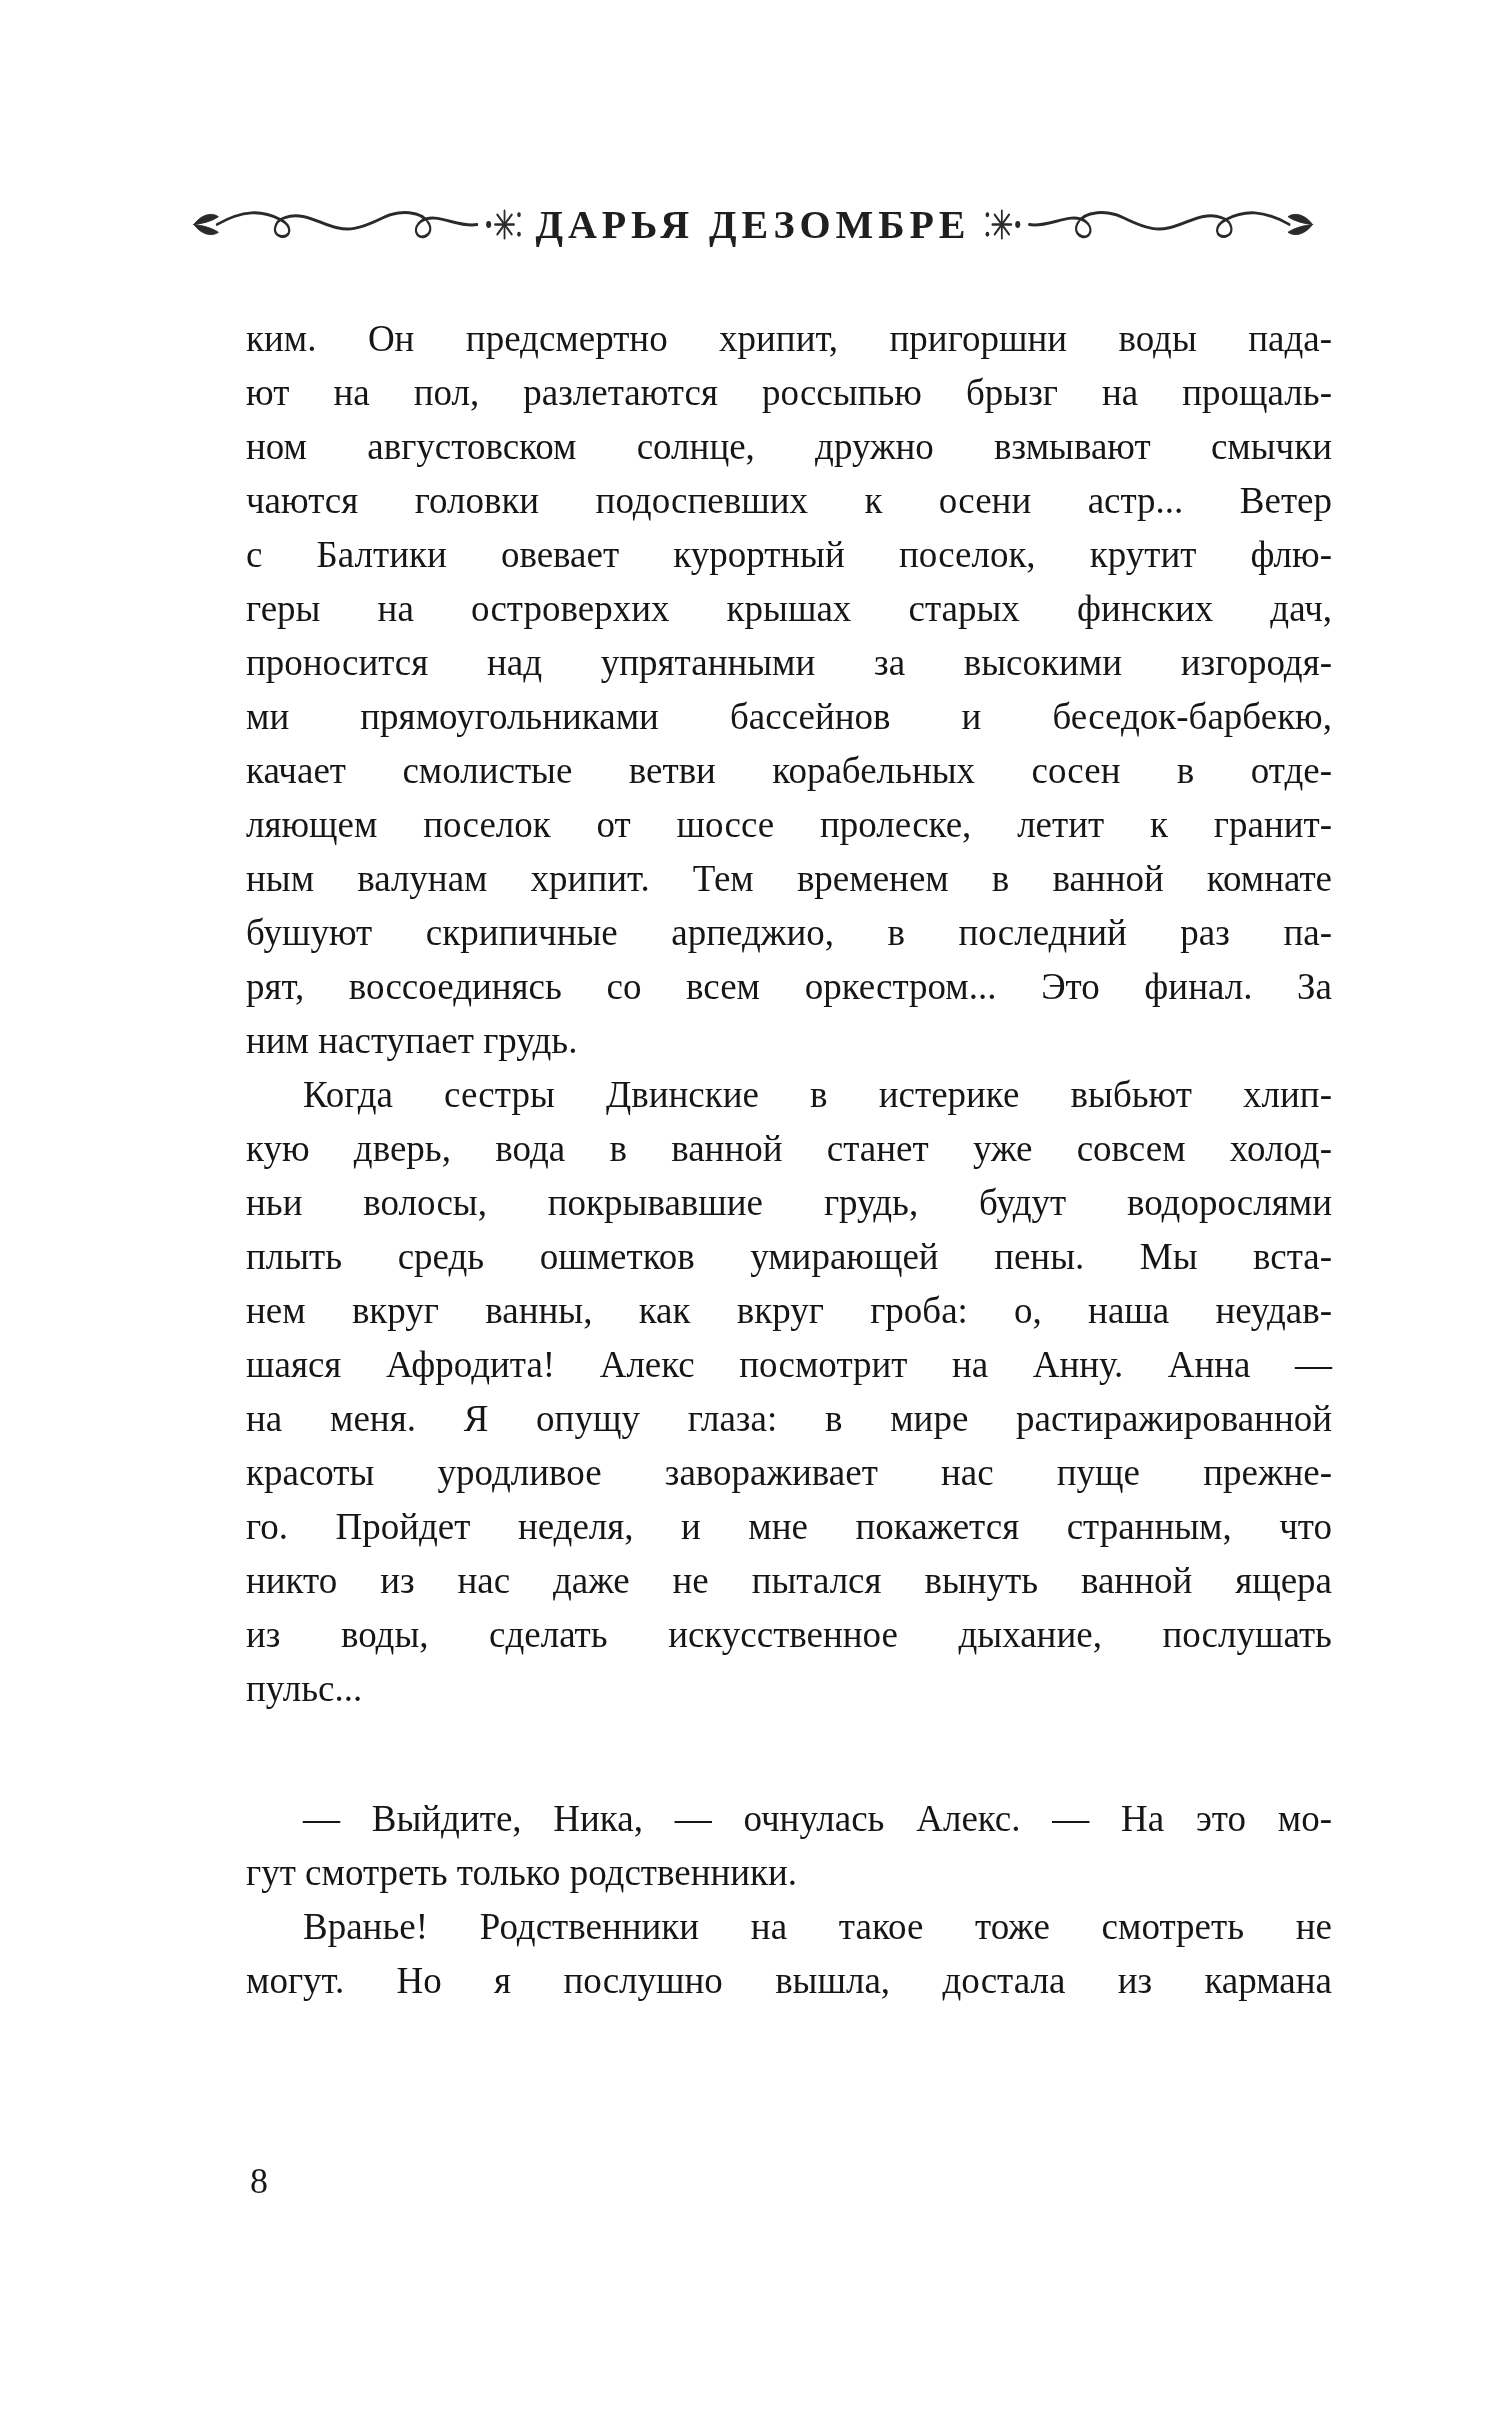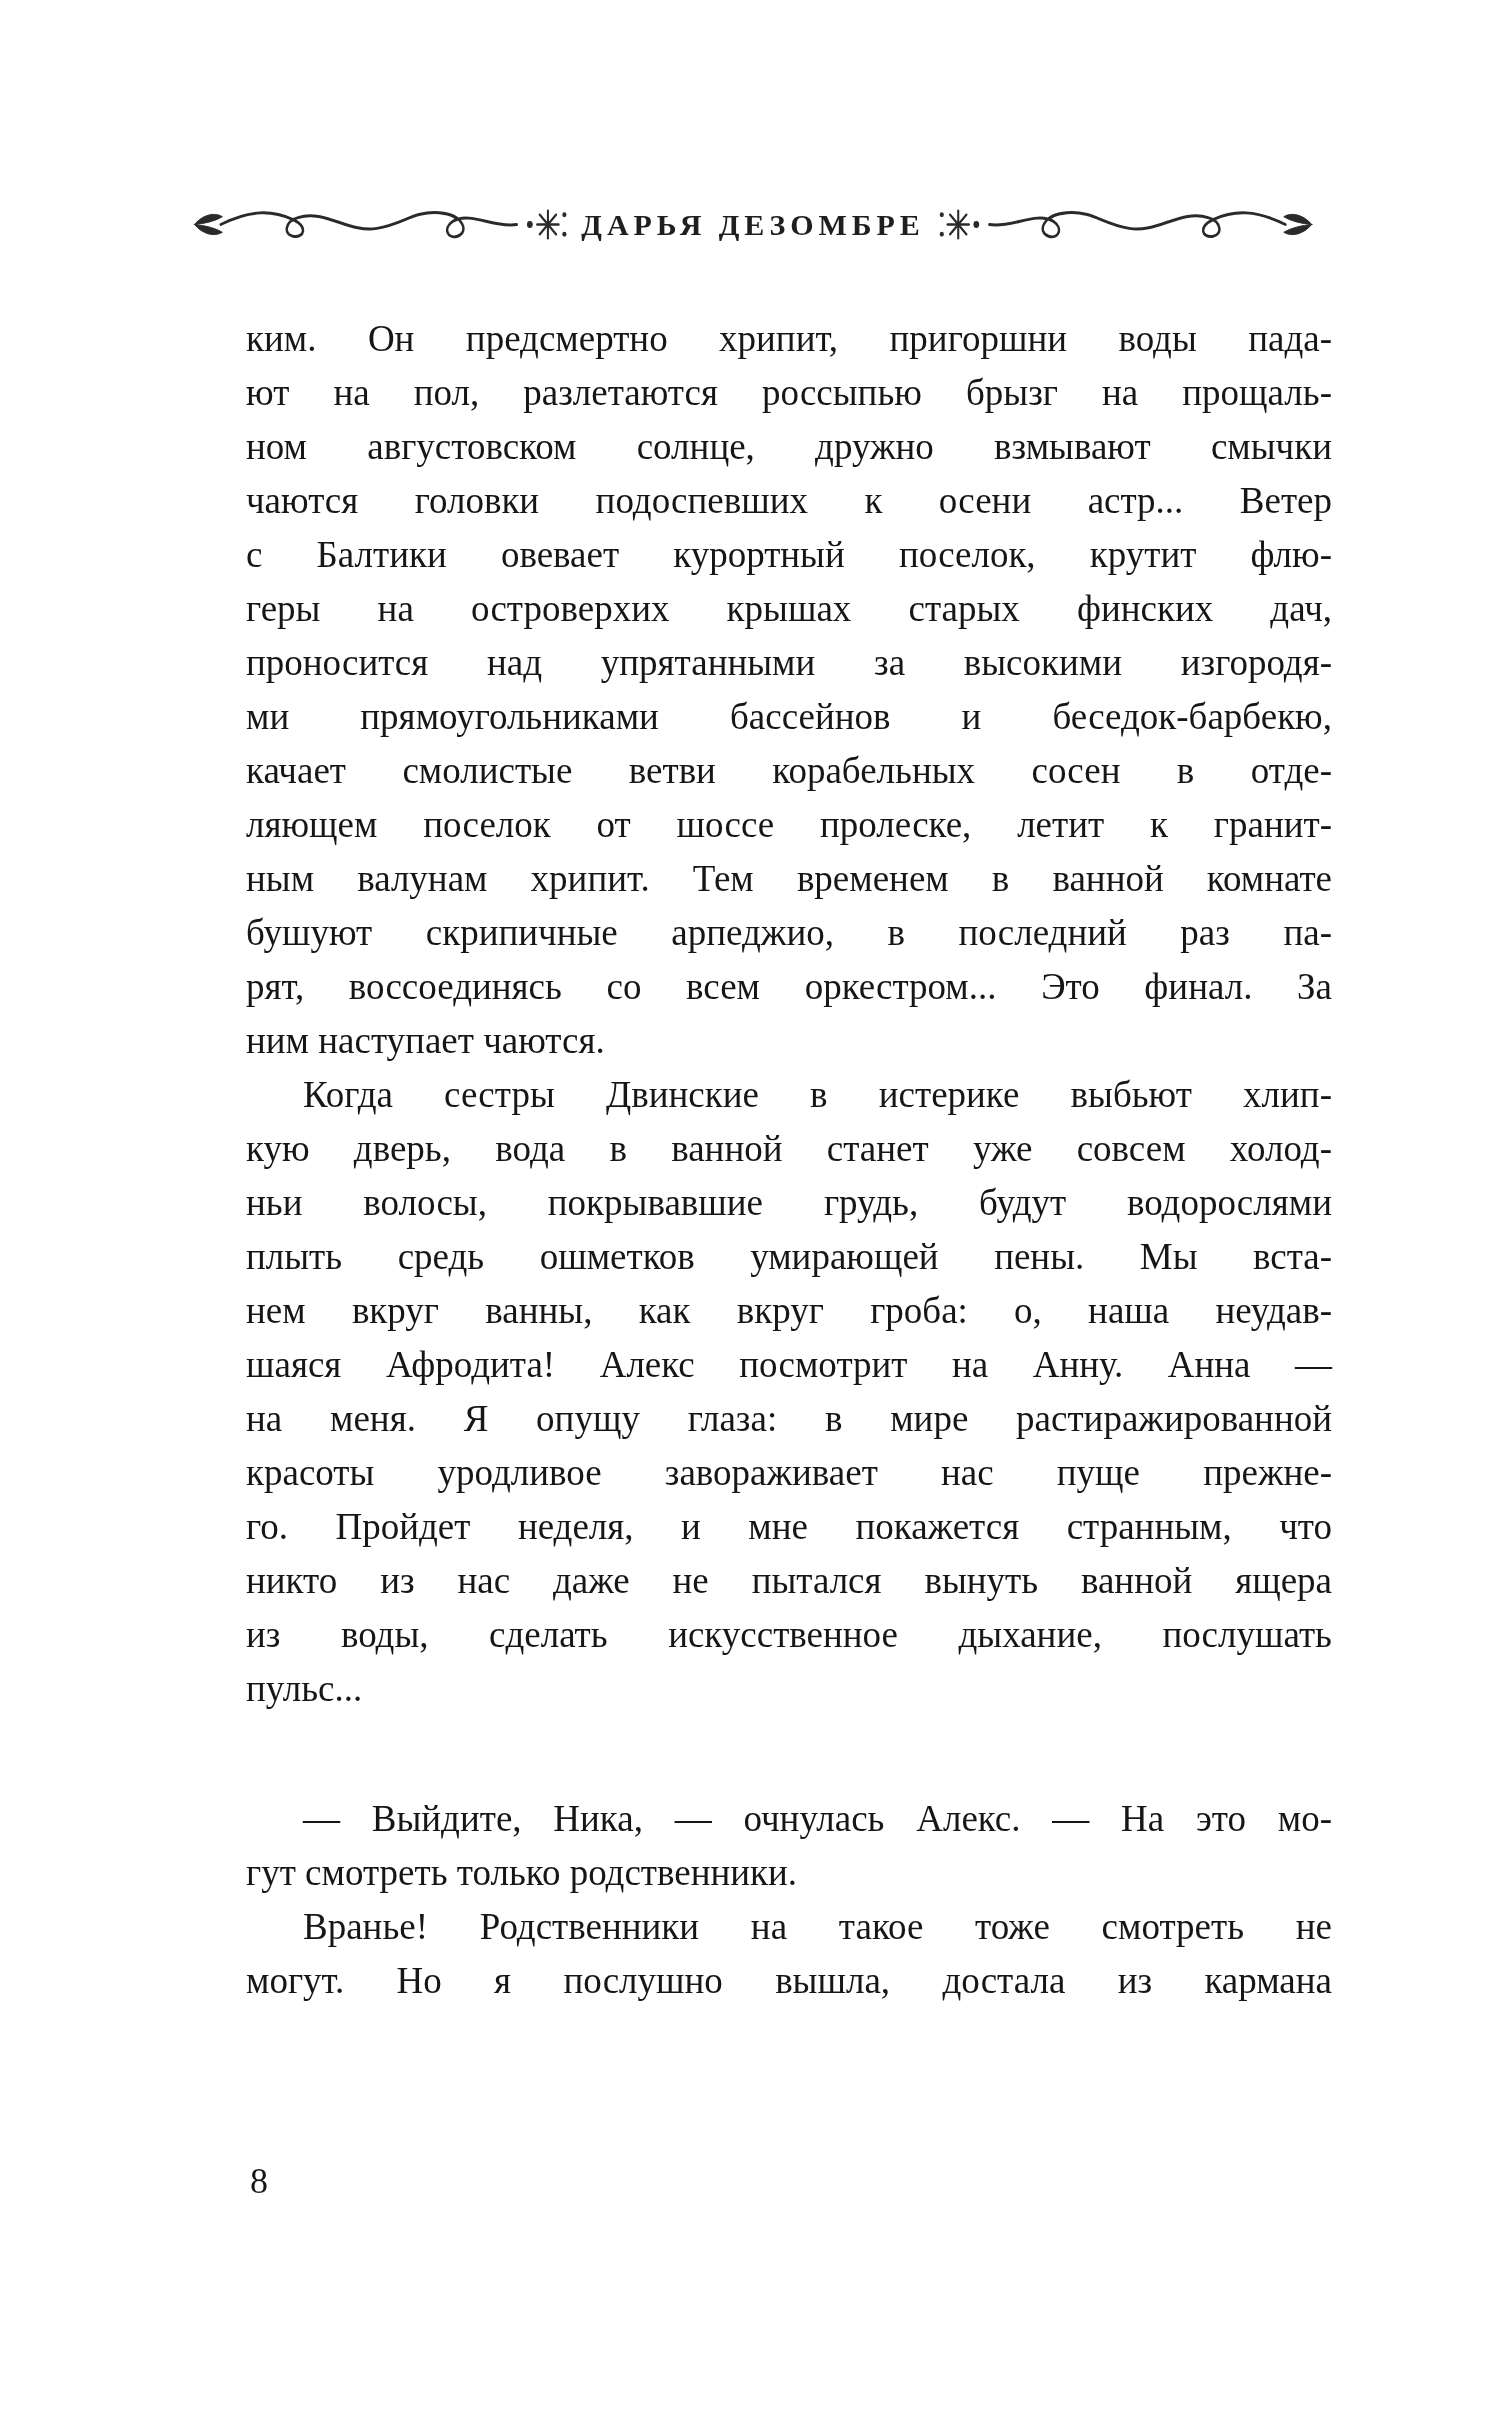--- a/index.html
+++ b/index.html
@@ -38,21 +38,21 @@
   .flourish svg {
     width: 100%;
     height: 100%;
     display: block;
   }
   .flourish.right svg {
     transform: scaleX(-1);
   }
   .author {
     font-weight: bold;
-    font-size: 30px;
+    font-size: 40px;
     letter-spacing: 4.9px;
     color: #1f1f1f;
     white-space: nowrap;
     padding: 0 13.7px;
     line-height: 45px;
   }
   
   .body-text {
     position: absolute;
     top: 312px;
@@ -139,21 +139,21 @@
         <div class="line">чаются головки подоспевших к осени астр... Ветер</div>
         <div class="line">с Балтики овевает курортный поселок, крутит флю-</div>
         <div class="line">геры на островерхих крышах старых финских дач,</div>
         <div class="line">проносится над упрятанными за высокими изгородя-</div>
         <div class="line">ми прямоугольниками бассейнов и беседок-барбекю,</div>
         <div class="line">качает смолистые ветви корабельных сосен в отде-</div>
         <div class="line">ляющем поселок от шоссе пролеске, летит к гранит-</div>
         <div class="line">ным валунам хрипит. Тем временем в ванной комнате</div>
         <div class="line">бушуют скрипичные арпеджио, в последний раз па-</div>
         <div class="line">рят, воссоединясь со всем оркестром... Это финал. За</div>
-        <div class="line last">ним наступает чаются.</div>
+        <div class="line last">ним наступает грудь.</div>
       </div>
       <div class="para indent">
         <div class="line">Когда сестры Двинские в истерике выбьют хлип-</div>
         <div class="line">кую дверь, вода в ванной станет уже совсем холод-</div>
         <div class="line">ньи волосы, покрывавшие грудь, будут водорослями</div>
         <div class="line">плыть средь ошметков умирающей пены. Мы вста-</div>
         <div class="line">нем вкруг ванны, как вкруг гроба: о, наша неудав-</div>
         <div class="line">шаяся Афродита! Алекс посмотрит на Анну. Анна —</div>
         <div class="line">на меня. Я опущу глаза: в мире растиражированной</div>
         <div class="line">красоты уродливое завораживает нас пуще прежне-</div>

